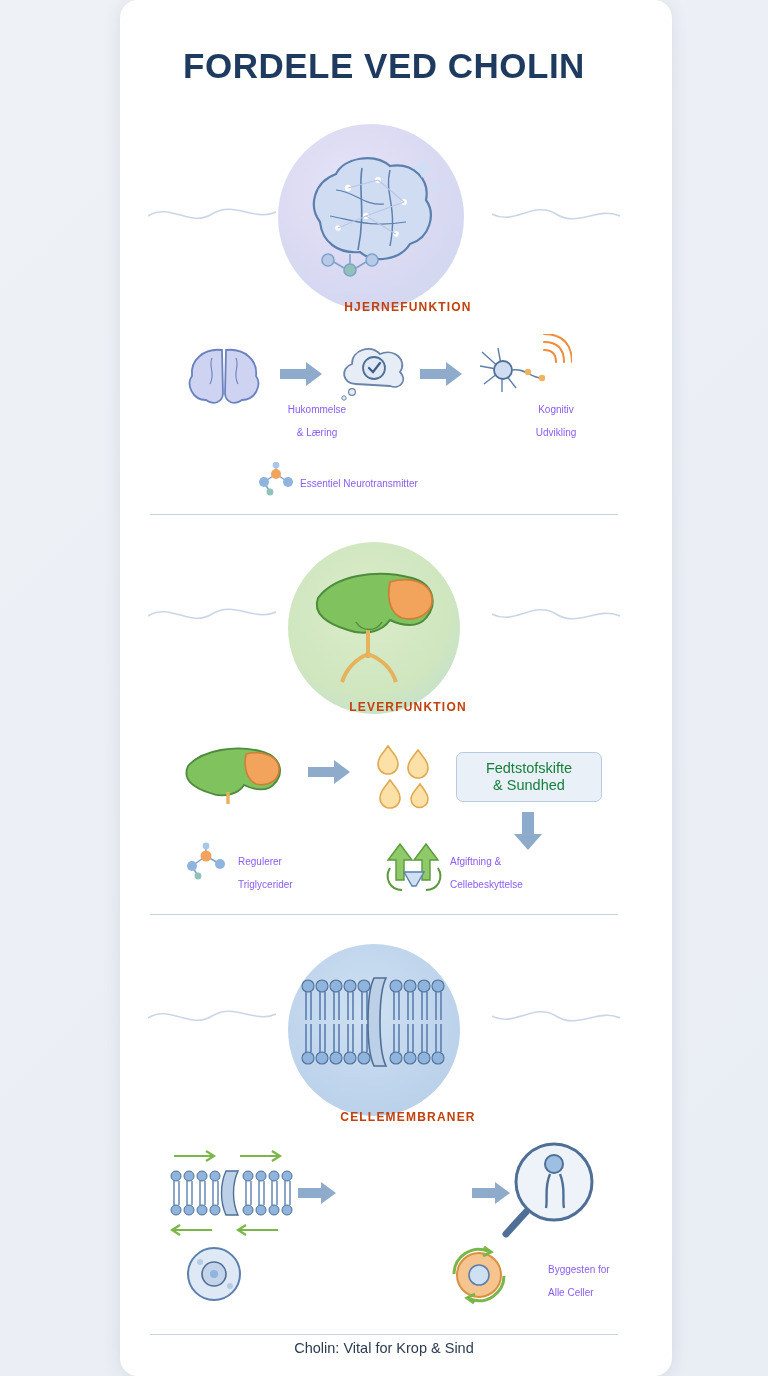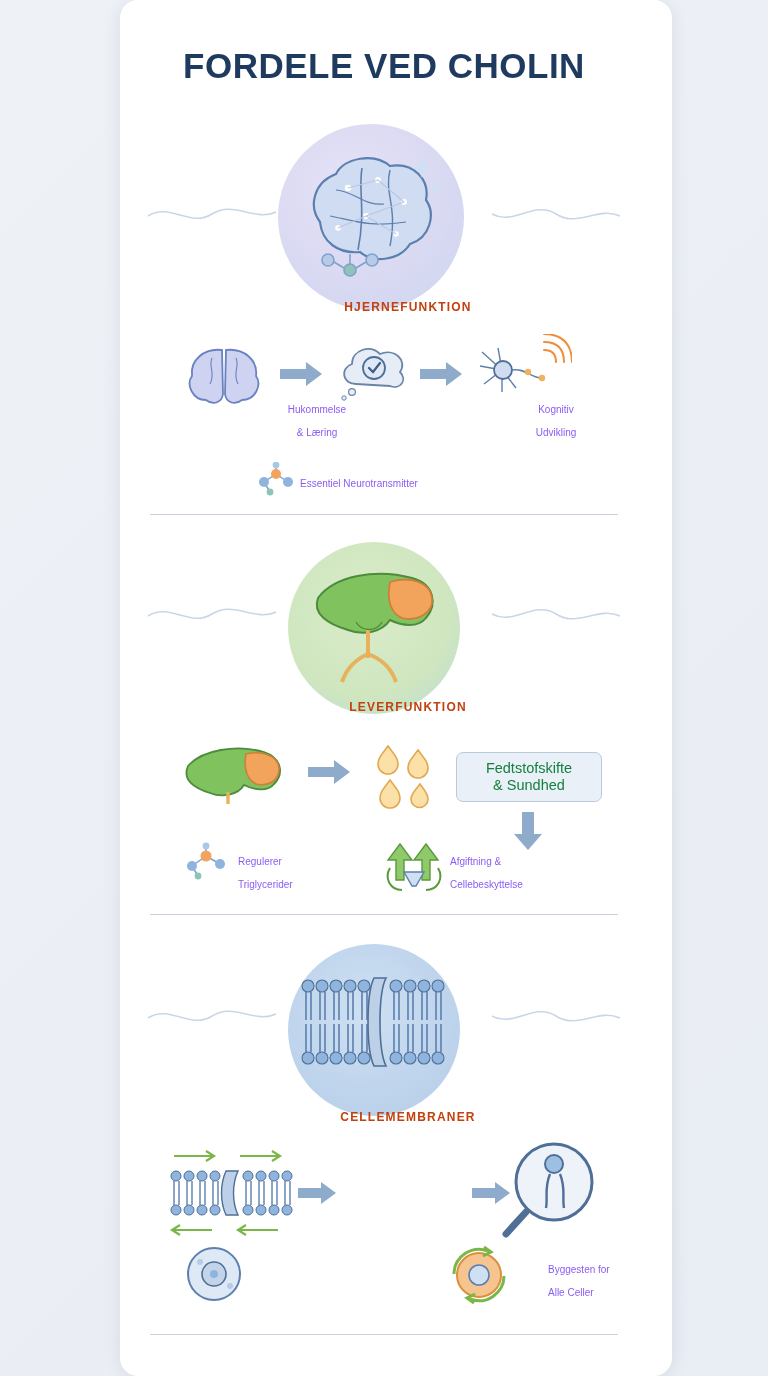--- a/index.html
+++ b/index.html
@@ -484,15 +484,16 @@
       <circle cx="31" cy="31" r="10" fill="#cfe0f2" stroke="#5b7fae" stroke-width="1.6"></circle>
       <path d="M6 30 A25 25 0 0 1 40 7" fill="none" stroke="#7ab648" stroke-width="3"></path>
       <path d="M36 3 L43 8 L35 12" fill="none" stroke="#7ab648" stroke-width="3"></path>
       <path d="M56 32 A25 25 0 0 1 22 55" fill="none" stroke="#7ab648" stroke-width="3"></path>
       <path d="M26 59 L19 54 L27 50" fill="none" stroke="#7ab648" stroke-width="3"></path>
     </svg>
     <div class="lbl" style="left:396px;top:1258px;white-space:pre-line;margin-left:32px;">Byggesten for
 Alle Celler</div>
 
     <div class="divider" style="top:1334px;"></div>
+    <div class="footer" style="top:1340px;">Cholin: Vital for Krop &amp; Sind</div>
 
   </div>
 </div>
 
 </body></html>

